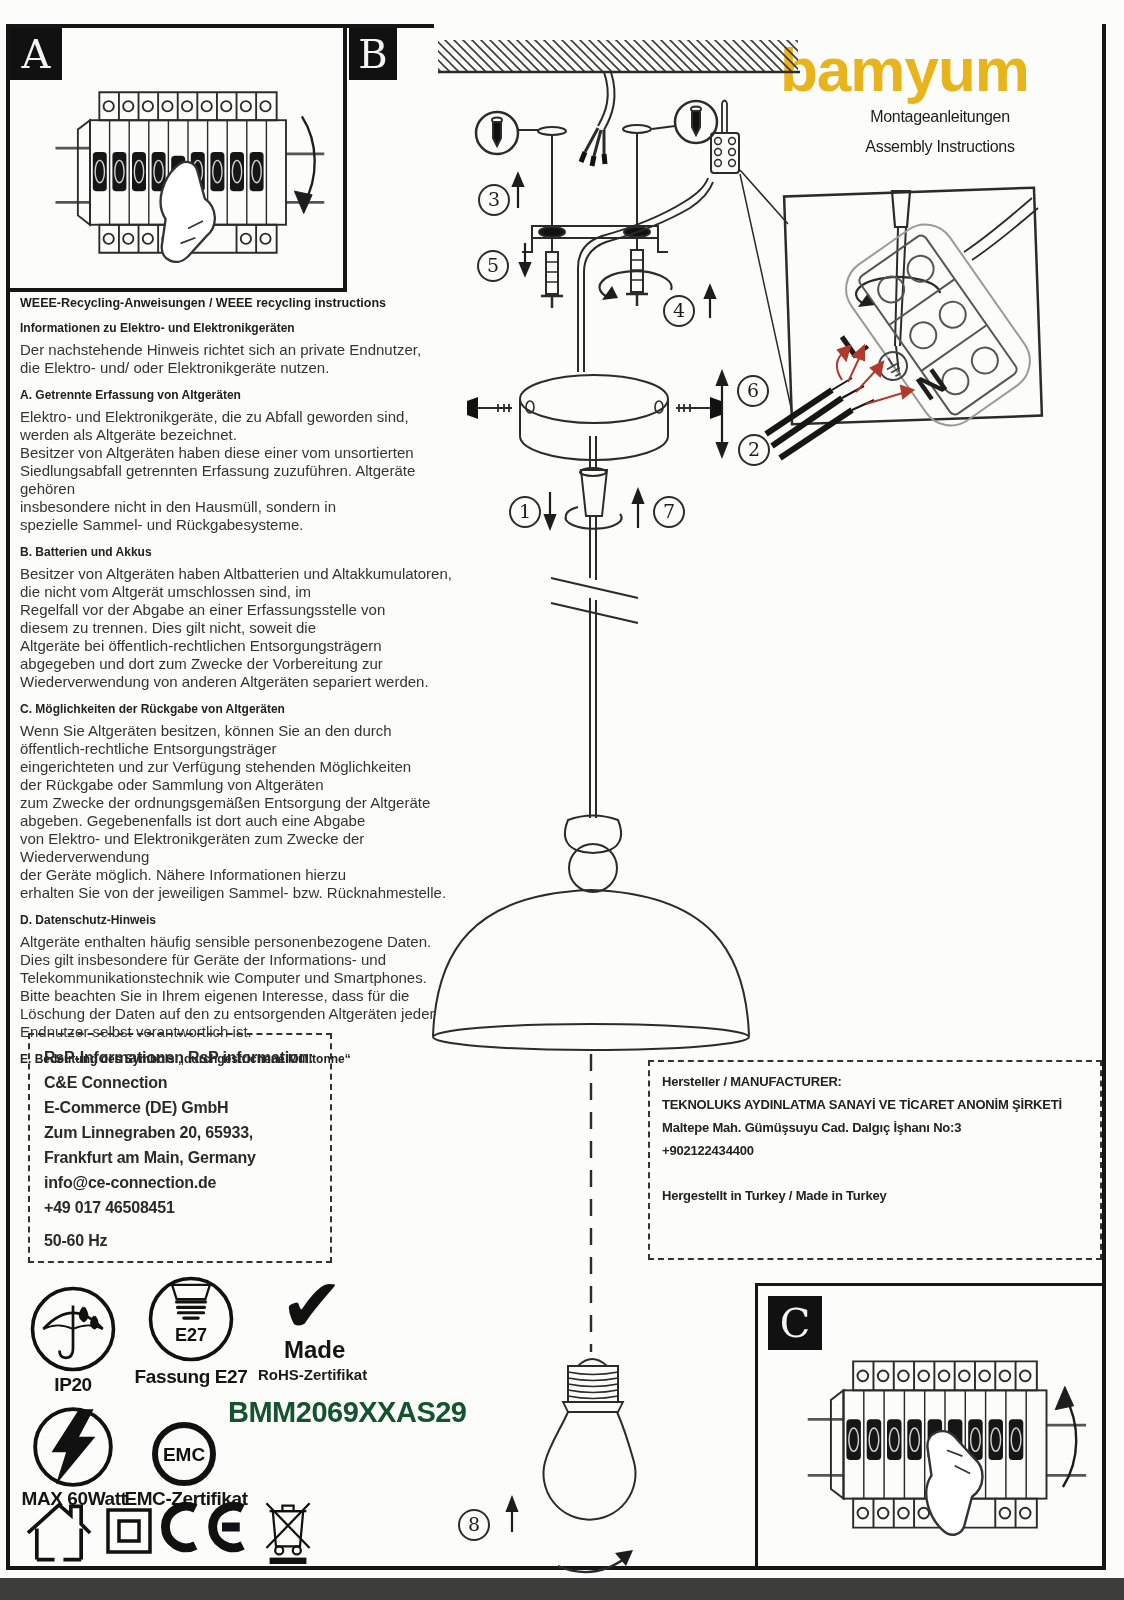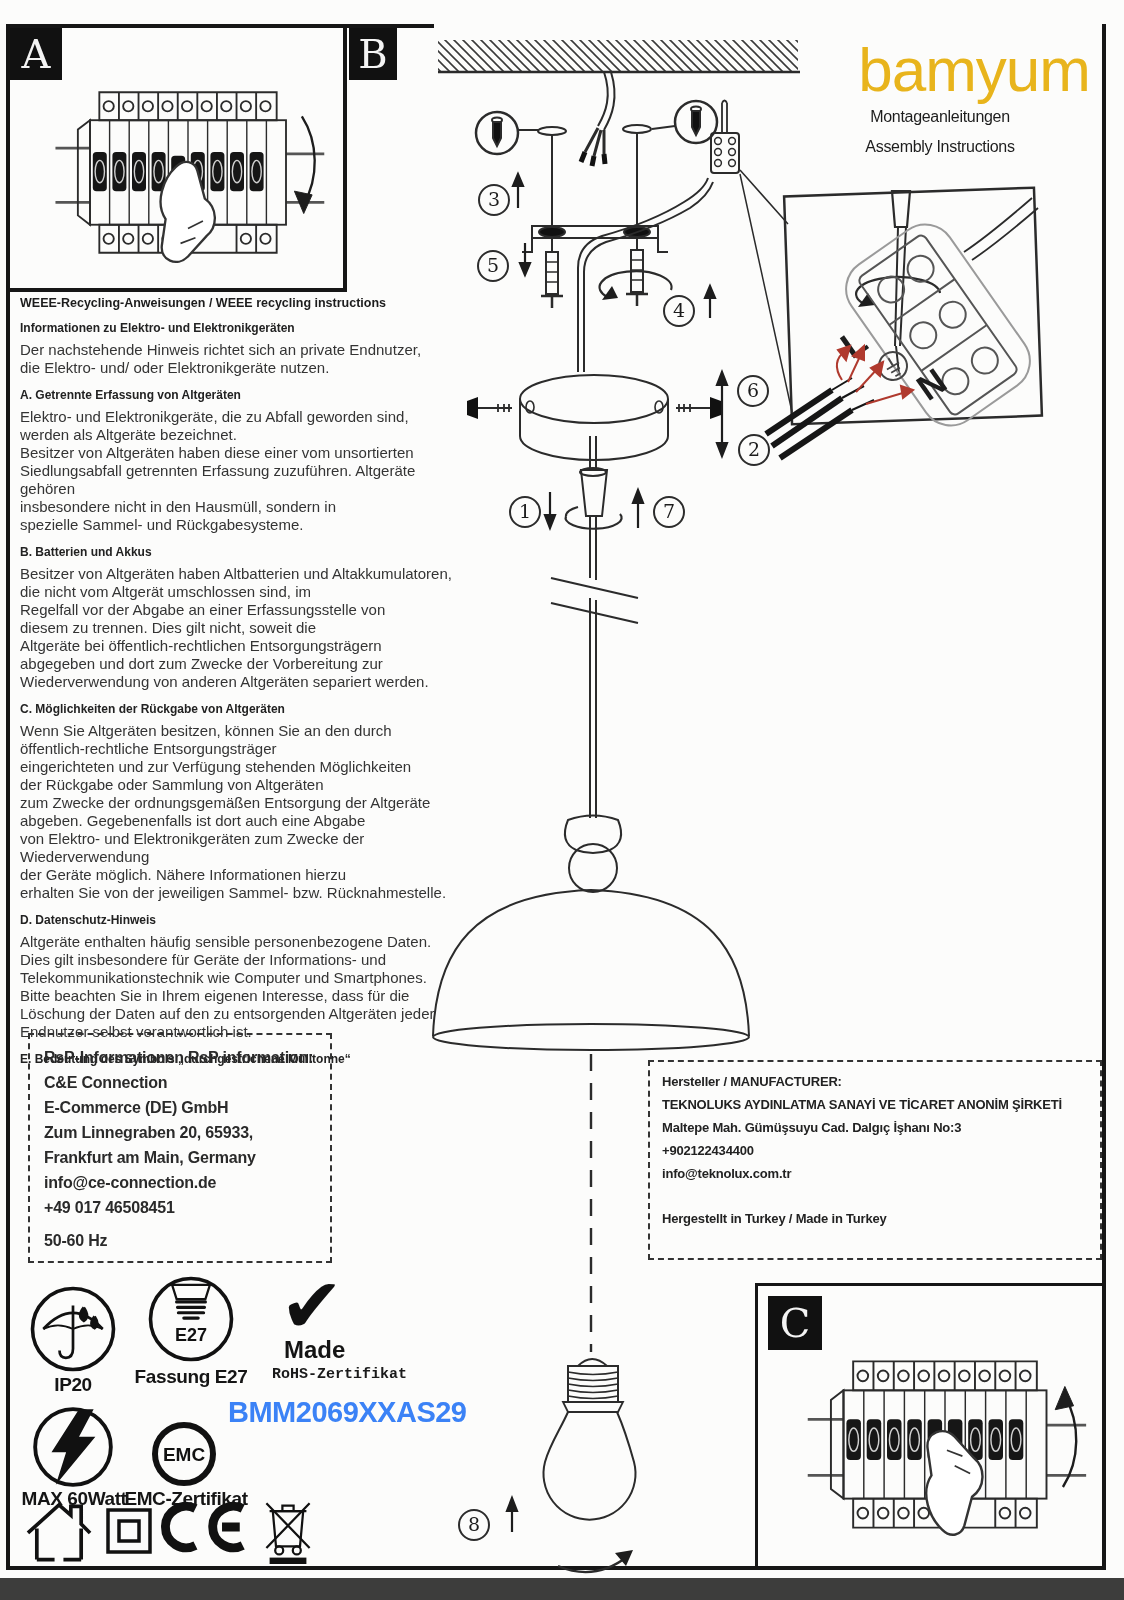--- a/index.html
+++ b/index.html
@@ -2,33 +2,33 @@
 <html><head>
 <meta charset="utf-8">
 <style>
   html,body{margin:0;padding:0;background:#e9e9e7;}
   .page{position:relative;width:1124px;height:1600px;background:#fcfcfb;overflow:hidden;
         font-family:"Liberation Sans",sans-serif;color:#222;}
   .abs{position:absolute;}
   .frame{background:#161616;}
   .letterbox{background:#111;color:#f4f4f4;font-family:"DejaVu Serif",serif;
              display:flex;align-items:center;justify-content:center;font-size:40px;}
-  .brand{color:#e8b41c;font-weight:normal;font-size:62px;letter-spacing:-1px;text-align:right;}
+  .brand{color:#e8b41c;font-weight:bold;font-size:62px;letter-spacing:-1px;text-align:left;}
   .subtitle{font-weight:normal;font-size:16px;color:#1d1d1d;text-align:center;letter-spacing:-0.3px;}
   .weee-title{font-weight:bold;font-size:12.5px;color:#1c1c1c;}
   .weee-head{font-weight:bold;font-size:12px;color:#222;margin:11px 0 6px 0;}
   .weee-body{font-size:15px;line-height:1.2;color:#343434;white-space:pre-line;}
   .dashedbox{border:2.5px dashed #333;background:transparent;}
   .rsp-line{font-size:16px;color:#2a2a2a;line-height:25px;font-weight:bold;letter-spacing:-0.2px;}
   .man-line{font-size:13px;font-weight:bold;color:#222;line-height:23px;white-space:nowrap;letter-spacing:-0.2px;}
   .notice-line{font-size:21px;font-weight:bold;color:#1e1e1e;letter-spacing:-0.3px;line-height:34px;}
   .stepnum{position:absolute;width:28px;height:28px;border:2px solid #2c2c2c;border-radius:50%;
            font-family:"DejaVu Serif",serif;font-size:19px;color:#1c1c1c;text-align:center;line-height:27px;background:#fcfcfb;}
   .badge-label{font-weight:bold;font-size:19px;color:#151515;text-align:center;letter-spacing:-0.4px;}
-  .model{font-weight:bold;font-size:29px;color:#3b82f6;letter-spacing:-0.5px;}
+  .model{font-weight:bold;font-size:29px;color:#14532d;letter-spacing:-0.5px;}
   .check{font-size:76px;color:#111;line-height:1;}
   .rohs-big{font-weight:bold;font-size:24px;color:#141414;}
   .rohs-small{font-weight:bold;font-size:15px;color:#1a1a1a;}
   svg{display:block;}
   .bottombar{background:#3d3d3c;}
 </style>
 </head>
 <body>
 
 <div class="page">
@@ -375,21 +375,20 @@
       <div class="rsp-line" style="margin-top:8px;">50-60 Hz</div>
     </div>
   </div>
 
   <div class="abs dashedbox" style="left:648px;top:1060px;width:450px;height:196px;">
     <div style="padding:8px 0 0 12px;">
       <div class="man-line">Hersteller / MANUFACTURER:</div>
       <div class="man-line">TEKNOLUKS AYDINLATMA SANAYİ VE TİCARET ANONİM ŞİRKETİ</div>
       <div class="man-line">Maltepe Mah. Gümüşsuyu Cad. Dalgıç İşhanı No:3</div>
       <div class="man-line">+902122434400</div>
-      <div class="man-line">info@teknolux.com.tr</div>
       <div class="man-line" style="margin-top:22px;">Hergestellt in Turkey / Made in Turkey</div>
     </div>
   </div>
 
   <svg class="abs" style="left:28px;top:1284px;" width="90" height="90" viewBox="0 0 100 100">
     <circle cx="50" cy="50" r="45" stroke="#111" stroke-width="4" fill="none"></circle>
     <g stroke="#111" stroke-width="3" fill="none">
       <path d="M17,50 Q50,14 83,50"></path>
       <path d="M17,50 Q33,42 50,50 M50,50 Q67,42 83,50" stroke-width="2"></path>
       <path d="M50,24 V72 Q50,82 42,82 Q35,82 35,74"></path>
@@ -405,21 +404,21 @@
       <path d="M29,12 L71,12 L66,28 L34,28 Z"></path>
       <path d="M34,31 h32 M35,37 h30 M36,43 h28" stroke-linecap="round" stroke-width="3.5"></path>
       <path d="M42,49 h16" stroke-linecap="round" stroke-width="3.5"></path>
     </g>
     <text x="50" y="74" text-anchor="middle" font-size="20" font-weight="bold" fill="#111" font-family="Liberation Sans, sans-serif">E27</text>
   </svg>
   <div class="abs badge-label" style="left:116px;top:1366px;width:150px;">Fassung E27</div>
 
   <div class="abs check" style="left:280px;top:1268px;">✔</div>
   <div class="abs rohs-big" style="left:284px;top:1336px;">Made</div>
-  <div class="abs rohs-small" style="left:272px;top:1366px;font-family:Liberation Mono, monospace;">RoHS-Zertifikat</div>
+  <div class="abs rohs-small" style="left:258px;top:1366px;">RoHS-Zertifikat</div>
 
   <svg class="abs" style="left:30px;top:1404px;" width="86" height="86" viewBox="0 0 100 100">
     <circle cx="50" cy="50" r="44" stroke="#111" stroke-width="4.5" fill="none"></circle>
     <polygon points="57,6 25,56 42,56 30,94 76,38 57,38 74,6" fill="#111"></polygon>
   </svg>
   <div class="abs badge-label" style="left:8px;top:1488px;width:132px;text-align:center;">MAX 60Watt</div>
 
   <svg class="abs" style="left:150px;top:1420px;" width="68" height="68" viewBox="0 0 68 68">
     <circle cx="34" cy="34" r="29" stroke="#111" stroke-width="6" fill="none"></circle>
     <text x="34" y="41" text-anchor="middle" font-size="19" font-weight="bold" fill="#111" font-family="Liberation Sans, sans-serif">EMC</text>

